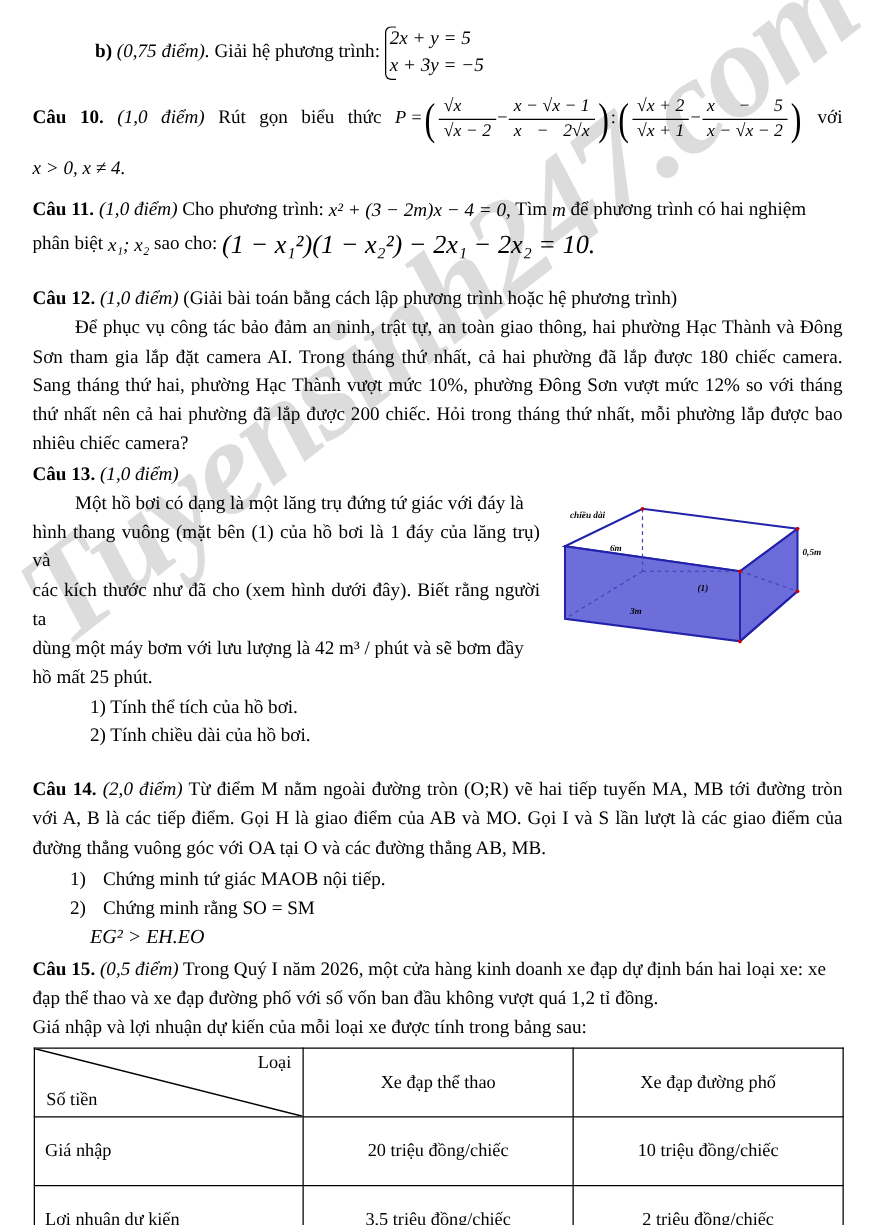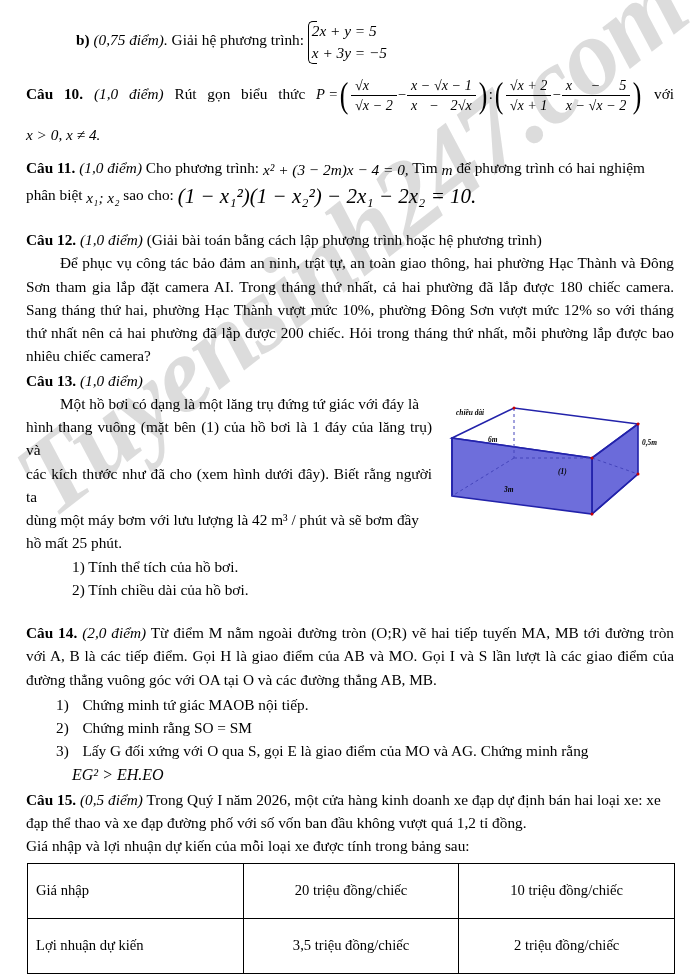--- a/index.html
+++ b/index.html
@@ -290,38 +290,44 @@
   <div class="line pad-l" style="margin-top:2px;">
     <span>1)</span>
     <span style="display:inline-block;width:6px;"></span>
     <span>Chứng minh tứ giác MAOB nội tiếp.</span>
   </div>
   <div class="line pad-l">
     <span>2)</span>
     <span style="display:inline-block;width:6px;"></span>
     <span>Chứng minh rằng SO = SM</span>
   </div>
-  <div class="line pad-l">
-    <span>3)</span>
-    <span style="display:inline-block;width:6px;"></span>
-    <span>Lấy G đối xứng với O qua S, gọi E là giao điểm của MO và AG. Chứng minh rằng</span>
-  </div>
   <div class="line pad-l2 math" style="font-size:16px;">EG² &gt; EH.EO</div>
 
   
   <div class="line" style="margin-top:1px;">
     <span class="bold">Câu 15.</span>
     <span class="ital">(0,5 điểm)</span>
     <span>Trong Quý I năm 2026, một cửa hàng kinh doanh xe đạp dự định bán hai loại xe: xe</span>
   </div>
   <div class="line">đạp thể thao và xe đạp đường phố với số vốn ban đầu không vượt quá 1,2 tỉ đồng.</div>
   <div class="line">Giá nhập và lợi nhuận dự kiến của mỗi loại xe được tính trong bảng sau:</div>
 
   <table class="price">
     <tbody>
+      <tr>
+        <td class="hdr-diag">
+          <svg class="diag-line" viewBox="0 0 198 54" preserveAspectRatio="none">
+            <line x1="0" y1="0" x2="198" y2="54" stroke="#000" stroke-width="1.2" vector-effect="non-scaling-stroke"></line>
+          </svg>
+          <span class="lbl-type">Loại</span>
+          <span class="lbl-money">Số tiền</span>
+        </td>
+        <td class="ctr">Xe đạp thể thao</td>
+        <td class="ctr">Xe đạp đường phố</td>
+      </tr>
       <tr>
         <td>Giá nhập</td>
         <td class="ctr">20 triệu đồng/chiếc</td>
         <td class="ctr">10 triệu đồng/chiếc</td>
       </tr>
       <tr>
         <td>Lợi nhuận dự kiến</td>
         <td class="ctr">3,5 triệu đồng/chiếc</td>
         <td class="ctr">2 triệu đồng/chiếc</td>
       </tr>

